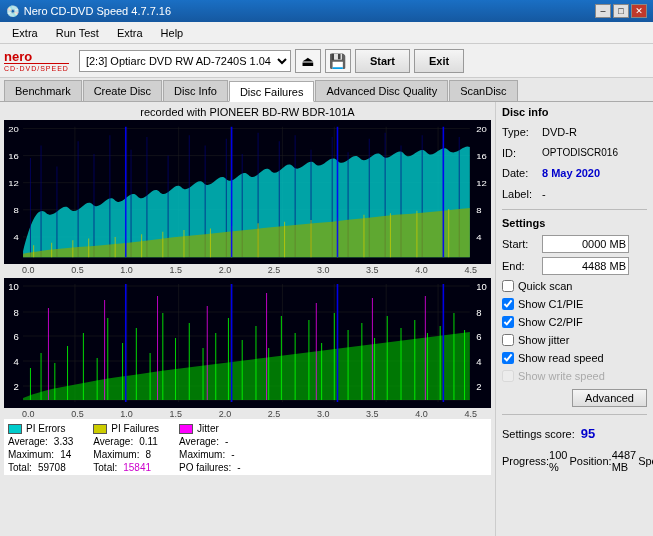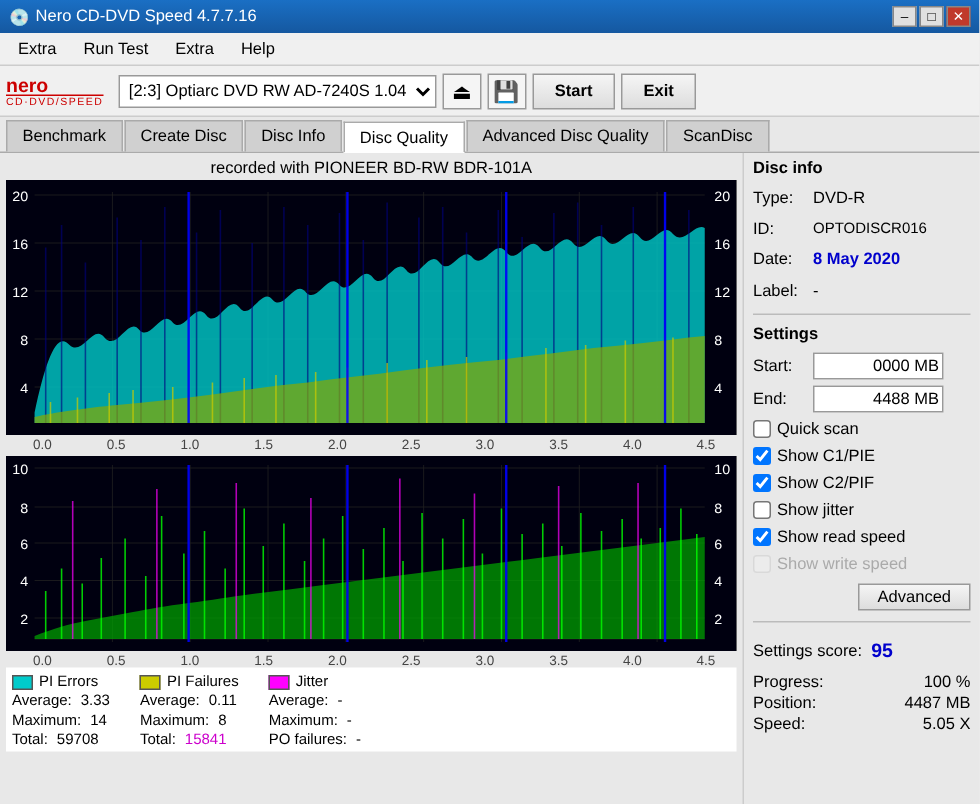--- a/index.html
+++ b/index.html
@@ -174,21 +174,21 @@
       color: #000;
       margin-bottom: 2px;
       background: #e8e8e8;
     }
     .chart-container {
       background: black;
       position: relative;
       overflow: hidden;
     }
     .chart-upper {
-      height: 170px;
+      height: 144px;
     }
     .chart-lower {
       height: 130px;
       margin-top: 3px;
     }
 
     
     .legend-area {
       display: flex;
       gap: 20px;
@@ -315,21 +315,20 @@
     }
     .quality-value {
       color: #0000cc;
       font-weight: bold;
       font-size: 13px;
     }
 
     .progress-section {
       margin-top: 4px;
       display: flex;
-      flex-direction: column;
       gap: 2px;
       font-size: 11px;
     }
     .progress-row {
       display: flex;
       justify-content: space-between;
       align-items: center;
     }
     .progress-label { color: #000; }
     .progress-value { color: #000; }
@@ -392,21 +391,21 @@
   <div class="toolbar-icon-btn" title="Eject">⏏</div>
   <div class="toolbar-icon-btn" title="Save">💾</div>
   <button class="start-btn">Start</button>
   <button class="start-btn">Exit</button>
 </div>
 
 <div class="tab-bar">
   <div class="tab">Benchmark</div>
   <div class="tab">Create Disc</div>
   <div class="tab">Disc Info</div>
-  <div class="tab active">Disc Quality</div>
+  <div class="tab active">Disc Failures</div>
   <div class="tab">Advanced Disc Quality</div>
   <div class="tab">ScanDisc</div>
 </div>
 
 <div class="main-content">
 
   <div class="chart-panel">
     <div class="chart-title">recorded with PIONEER  BD-RW  BDR-101A</div>
 
     <div class="chart-container chart-upper">

